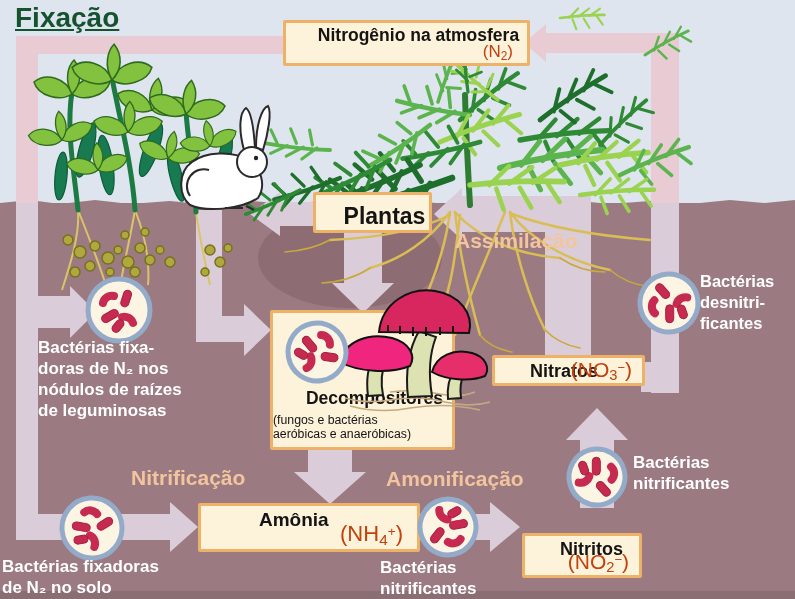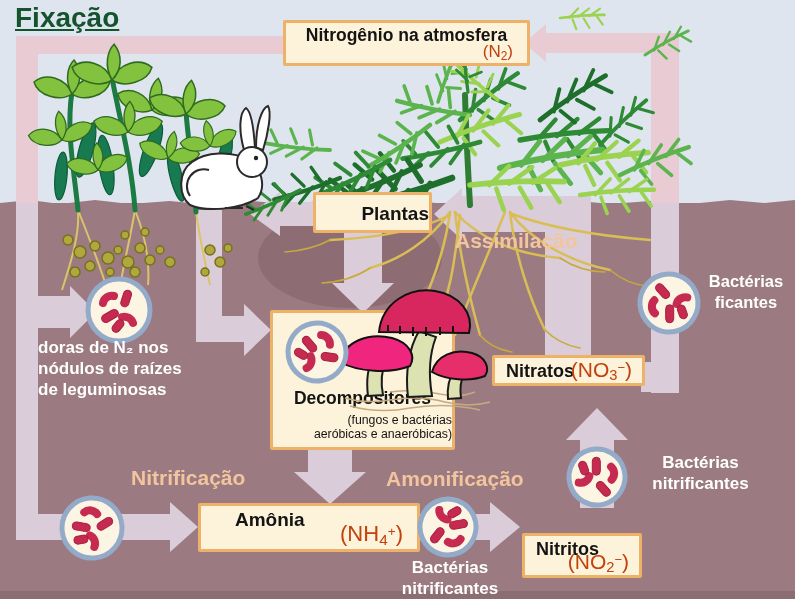--- a/index.html
+++ b/index.html
@@ -8,29 +8,29 @@
     background:#dfe5ee;
     font-family:"Liberation Sans","DejaVu Sans",sans-serif;
   }
   .soil{position:absolute;left:0;top:203px;width:795px;height:396px;background:#9b7b81;}
   .soil-bottom{position:absolute;left:0;top:591px;width:795px;height:8px;background:#8b6d74;}
   svg.art{position:absolute;left:0;top:0;pointer-events:none;}
   .box{
     position:absolute;background:#fdf2da;border:3px solid #edb167;
     border-radius:2px;box-sizing:border-box;z-index:20;
   }
-  .box .bt{position:absolute;font-weight:bold;color:#141414;white-space:nowrap;}
+  .box .bt{position:absolute;font-weight:bold;color:#141414;white-space:nowrap;padding-left:24px;}
   .formula{position:absolute;color:#c2410c;white-space:nowrap;}
   .formula sub{font-size:70%;vertical-align:-20%;}
   .formula sup{font-size:62%;vertical-align:35%;}
   .plabel{position:absolute;font-weight:bold;color:#f2c59e;font-size:21px;z-index:40;white-space:nowrap;}
   .plabel.fix{color:#14532d;font-size:28px;text-decoration:underline;}
   .wlabel{position:absolute;font-weight:bold;color:#ffffff;font-size:17px;line-height:21px;z-index:40;}
   .wlabel div{white-space:nowrap;}
-  .tc{text-align:center;}
+  .tc{}
   
   .fs{fill:none;stroke-linecap:round;}
   .g1{stroke:#2f8a35;}
   .g2{stroke:#5cb44e;}
   .g3{stroke:#9ad34f;}
   .g4{stroke:#1e6e2c;}
   .lf{fill:#82c23e;stroke:#2f6b1f;stroke-width:1.5;}
   .dk{fill:#177a50;stroke:#0c5c3a;stroke-width:1.2;}
 </style>
 </head>
@@ -218,26 +218,26 @@
       <path d="M225,208 h18 M246,206 l8,4" fill="none"></path>
     </g>
   </svg>
 
   <div class="box" style="left:283px;top:20px;width:247px;height:46px">
     <div class="bt" style="top:2px;left:0;right:0;text-align:center;font-size:17.5px">Nitrogênio na atmosfera</div>
     <div class="formula" style="bottom:0px;right:14px;font-size:17px"><span>(N</span><sub>2</sub><sup></sup><span>)</span></div>
   </div>
 
   <div class="box" style="left:313px;top:192px;width:119px;height:41px">
-    <div class="bt" style="top:8px;left:0;right:0;text-align:right;font-size:19px">Plantas</div>
+    <div class="bt" style="top:8px;left:0;right:0;text-align:center;font-size:23px">Plantas</div>
   </div>
 
   <div class="box" style="left:270px;top:310px;width:185px;height:140px">
     <div class="bt" style="bottom:38px;left:0;right:0;text-align:center;font-size:17.5px">Decompositores</div>
-    <div style="position:absolute;bottom:6px;left:0;right:0;text-align:right;font-size:12.3px;line-height:14px;color:#141414">
+    <div style="position:absolute;bottom:6px;left:0;right:0;text-align:left;font-size:12.3px;line-height:14px;color:#141414">
       <div>(fungos e bactérias</div>
       <div>aeróbicas e anaeróbicas)</div>
     </div>
   </div>
 
   <div class="box" style="left:198px;top:503px;width:222px;height:49px">
     <div class="bt" style="top:3px;left:34px;font-size:19px">Amônia</div>
     <div class="formula" style="bottom:0px;right:14px;font-size:22px"><span>(NH</span><sub>4</sub><sup>+</sup><span>)</span></div>
   </div>
 
@@ -302,34 +302,40 @@
         <use href="#rods"></use>
     </g>
   </svg>
 
   <div class="plabel fix" style="left:15px;top:2px">Fixação</div>
   <div class="plabel" style="left:455px;top:229px">Assimilação</div>
   <div class="plabel" style="left:131px;top:466px">Nitrificação</div>
   <div class="plabel" style="left:386px;top:467px">Amonificação</div>
 
   <div class="wlabel" style="left:38px;top:337px;width:175px">
+    <div>Bactérias fixa-</div>
     <div>doras de N₂ nos</div>
     <div>nódulos de raízes</div>
     <div>de leguminosas</div>
   </div>
 
+  <div class="wlabel tc" style="left:2px;top:556px;width:186px">
+    <div>Bactérias fixadoras</div>
+    <div>de N₂ no solo</div>
+  </div>
 
   <div class="wlabel tc" style="left:380px;top:557px;width:140px">
     <div>Bactérias</div>
     <div>nitrificantes</div>
   </div>
 
   <div class="wlabel tc" style="left:633px;top:452px;width:135px">
     <div>Bactérias</div>
     <div>nitrificantes</div>
   </div>
 
   <div class="wlabel tc" style="left:700px;top:271px;width:92px;font-size:16.5px">
     <div>Bactérias</div>
+    <div>desnitri-</div>
     <div>ficantes</div>
   </div>
 
 </div>
 
 </body></html>

